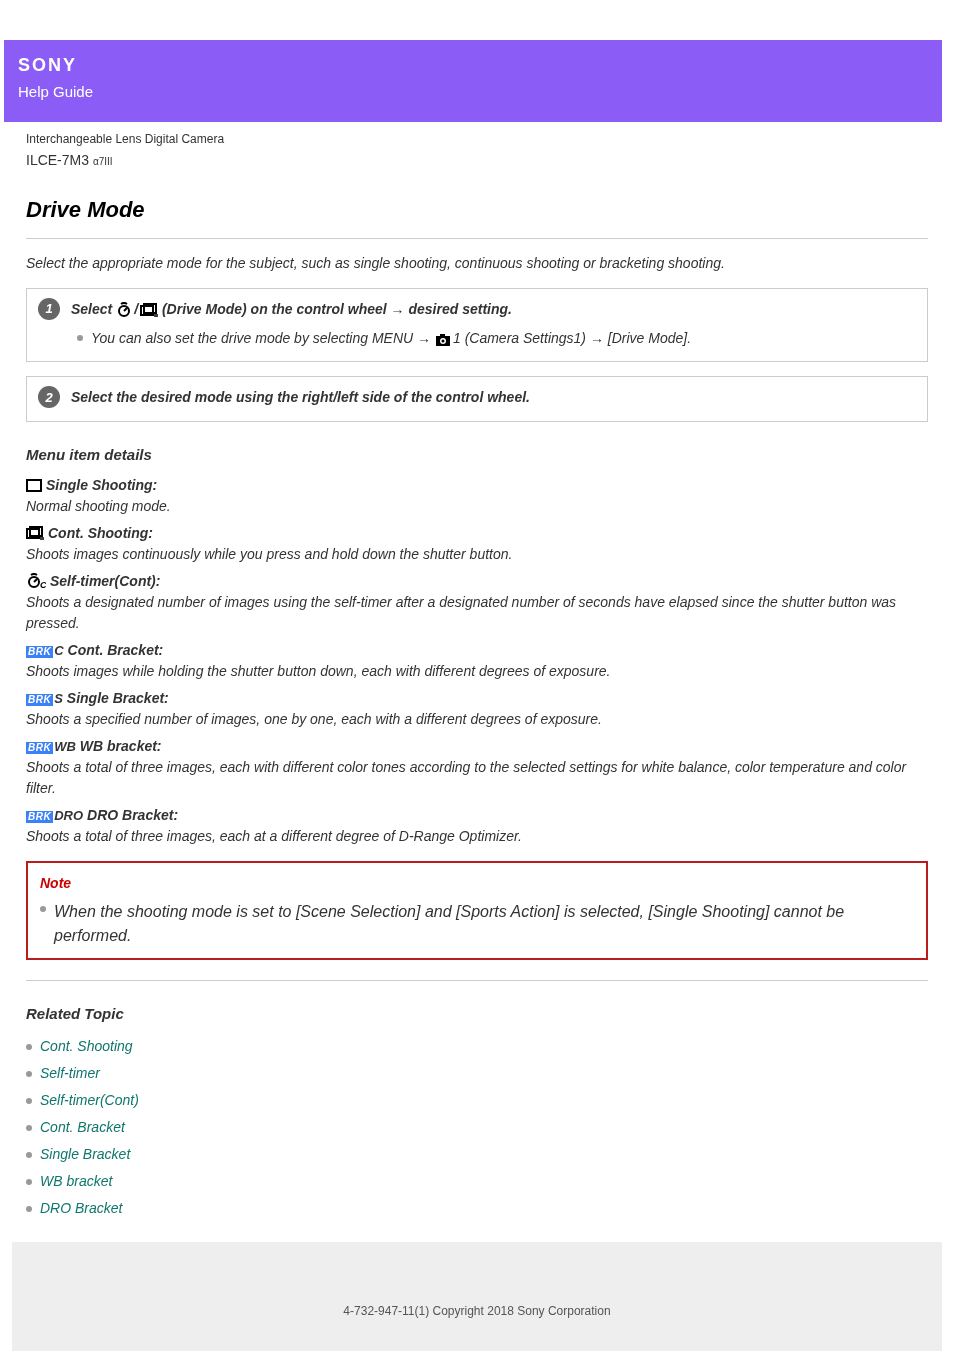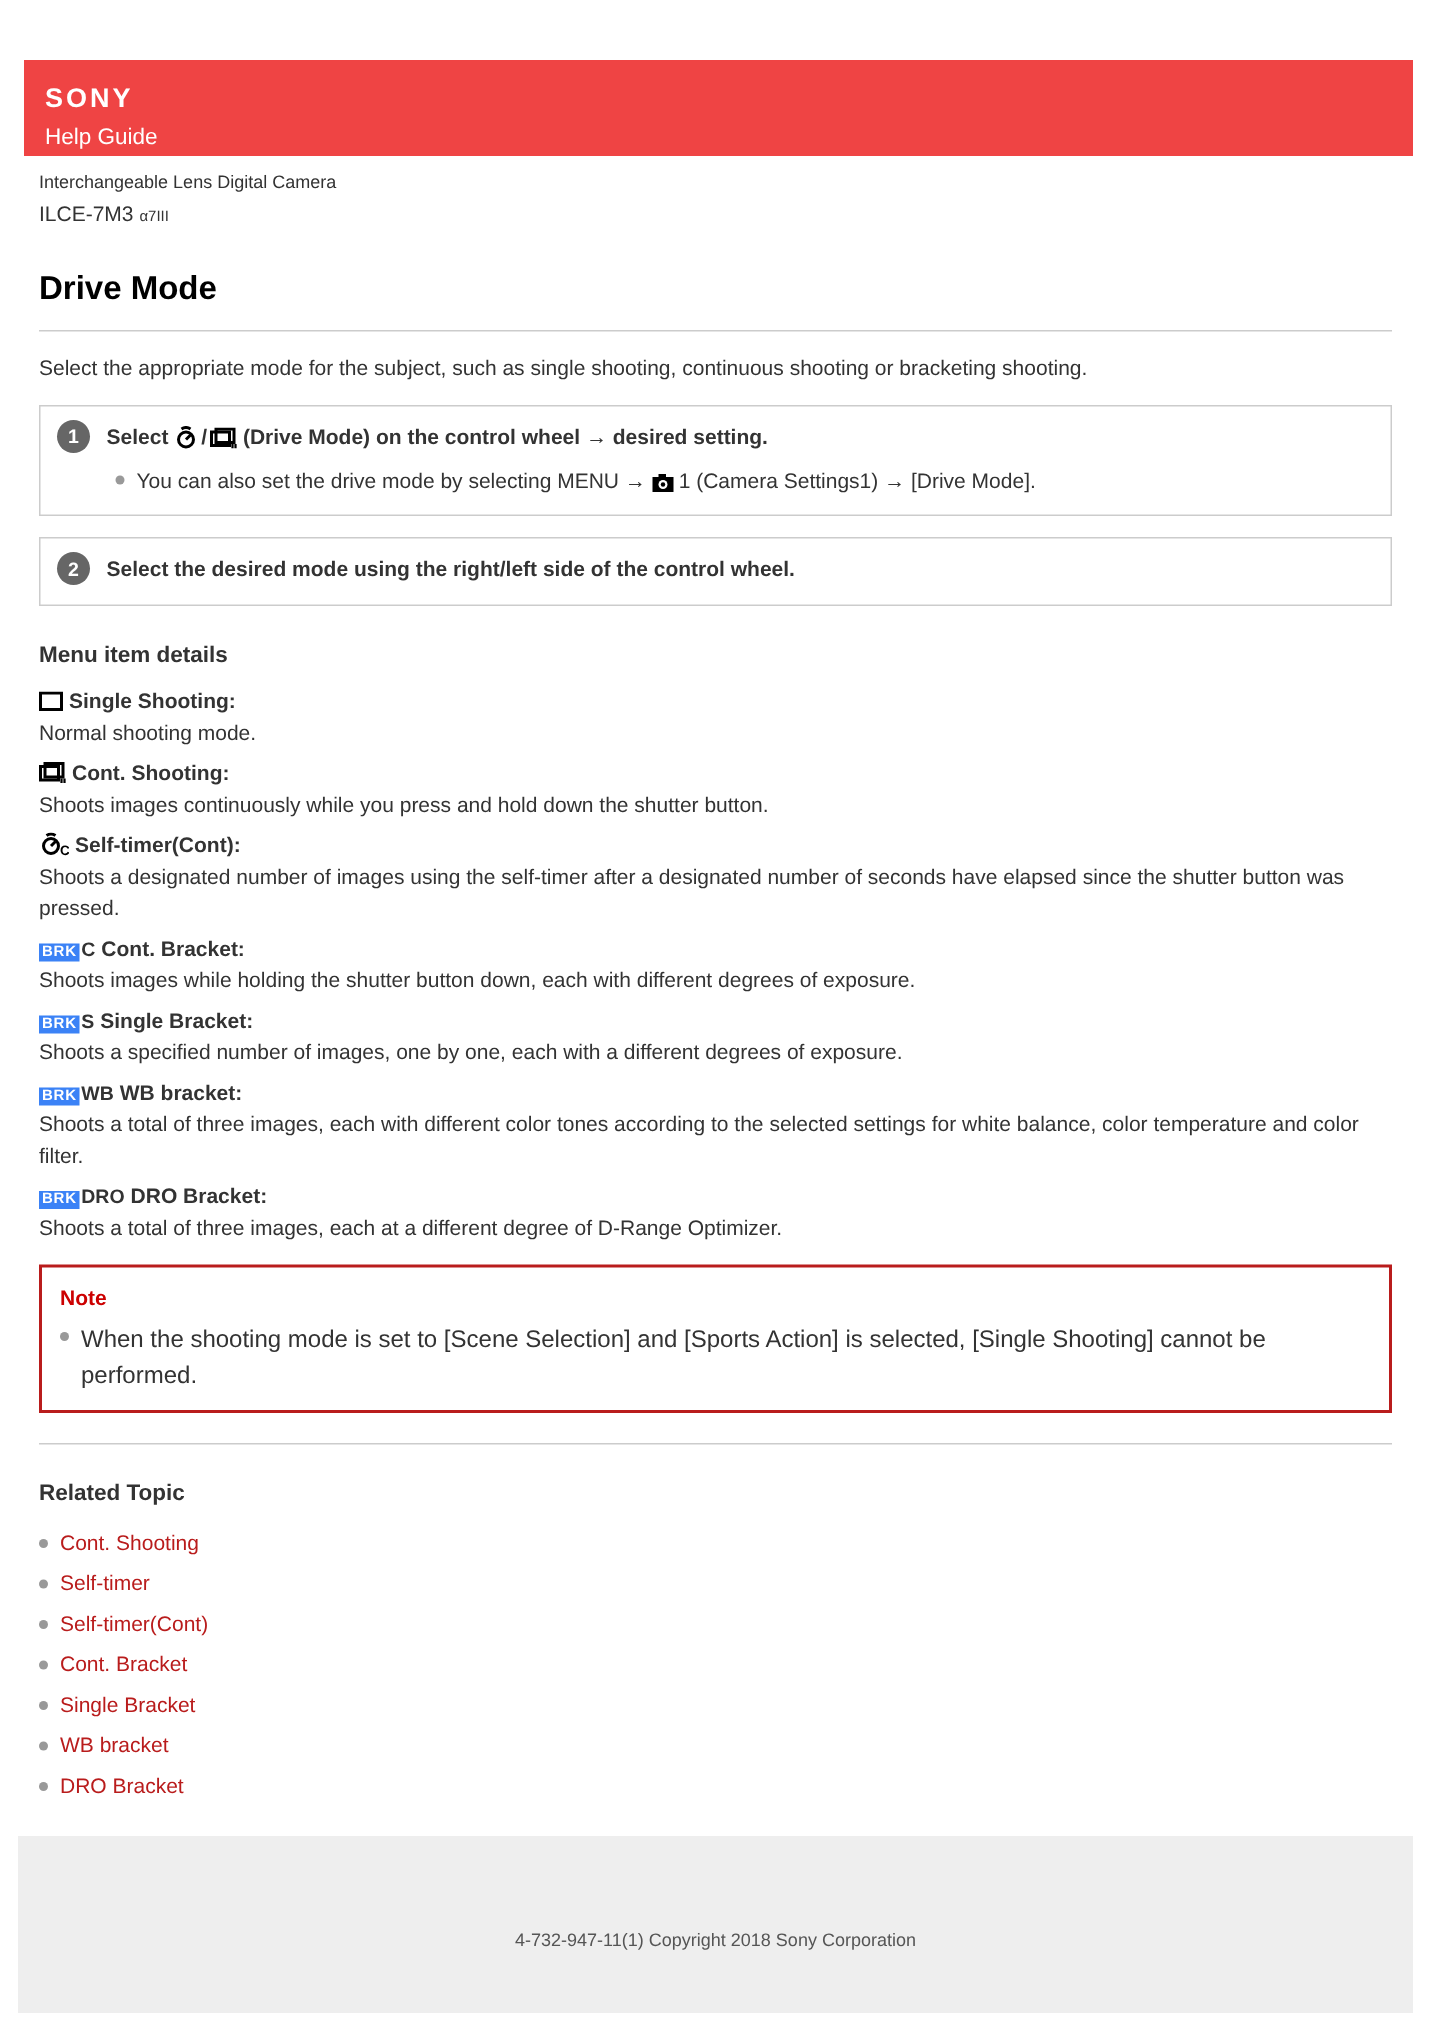--- a/index.html
+++ b/index.html
@@ -13,24 +13,24 @@
       color: #333;
       font-size: 14px;
       line-height: 1.5;
     }
     .page {
       max-width: 954px;
       margin: 0 auto;
       background: #fff;
     }
     .header-black {
-      background: #ef4444;
+      background: #8b5cf6;
       color: #fff;
-      padding: 12px 14px 0 14px;
-      margin: 40px 12px 0 16px;
+      padding: 12px 14px 18px 14px;
+      margin: 40px 12px 0 4px;
     }
     .sony-logo {
       font-family: Arial, sans-serif;
       font-weight: bold;
       font-size: 18px;
       letter-spacing: 2px;
       display: block;
       margin-bottom: 2px;
     }
     .help-guide {
@@ -48,20 +48,21 @@
     .product-model {
       font-size: 14px;
       margin-top: 2px;
     }
     .product-model .sub {
       font-size: 10px;
     }
     .content {
       padding: 14px 14px 0 14px;
       margin: 0 12px;
+      font-style: italic;
     }
     h1.page-title {
       font-size: 22px;
       font-weight: bold;
       margin-bottom: 12px;
       color: #000;
     }
     hr.thin {
       border: none;
       border-top: 1px solid #ccc;
@@ -201,21 +202,21 @@
       padding: 3px 0;
     }
     .related-list li .dot {
       flex: 0 0 6px;
       width: 6px;
       height: 6px;
       border-radius: 50%;
       background: #999;
     }
     .related-list a {
-      color: #b91c1c;
+      color: #0f766e;
       text-decoration: none;
     }
     .footer {
       background: #eee;
       text-align: center;
       font-size: 12px;
       color: #555;
       padding: 20px 10px 40px 10px;
       margin: 0 12px;
     }

